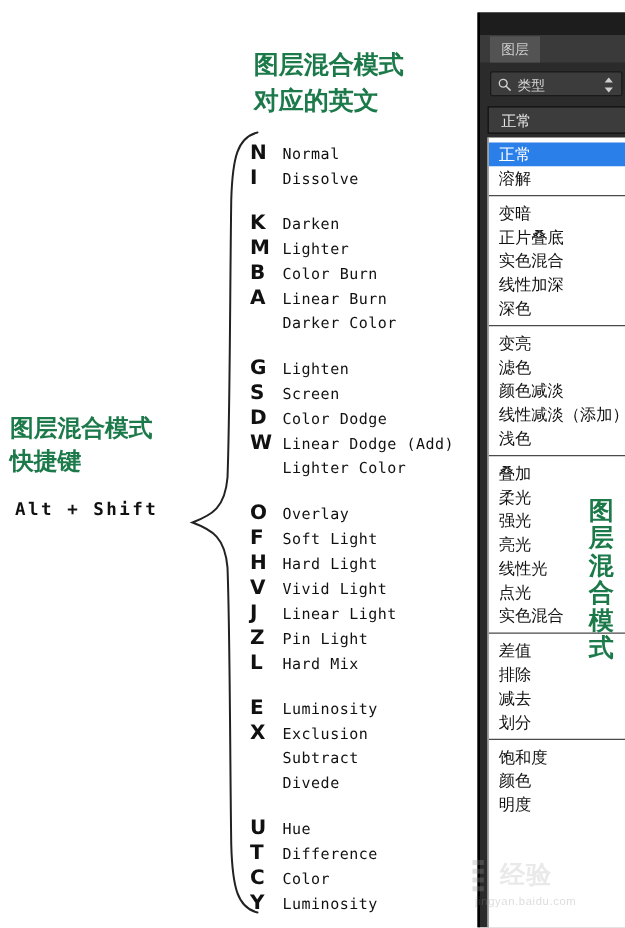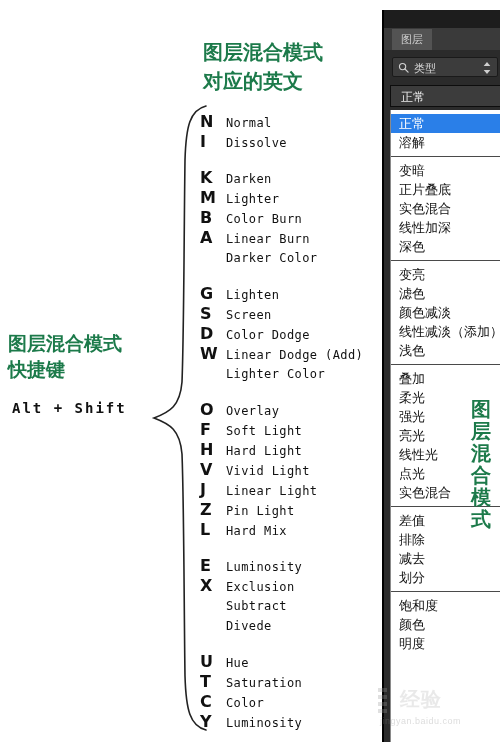--- a/index.html
+++ b/index.html
@@ -259,21 +259,21 @@
           <span class="eng-name">Divede</span>
         </div>
       </div>
       <div class="eng-group">
         <div class="eng-row">
           <span class="eng-key">U</span>
           <span class="eng-name">Hue</span>
         </div>
         <div class="eng-row">
           <span class="eng-key">T</span>
-          <span class="eng-name">Saturation</span>
+          <span class="eng-name">Difference</span>
         </div>
         <div class="eng-row">
           <span class="eng-key">C</span>
           <span class="eng-name">Color</span>
         </div>
         <div class="eng-row">
           <span class="eng-key">Y</span>
           <span class="eng-name">Luminosity</span>
         </div>
       </div>

